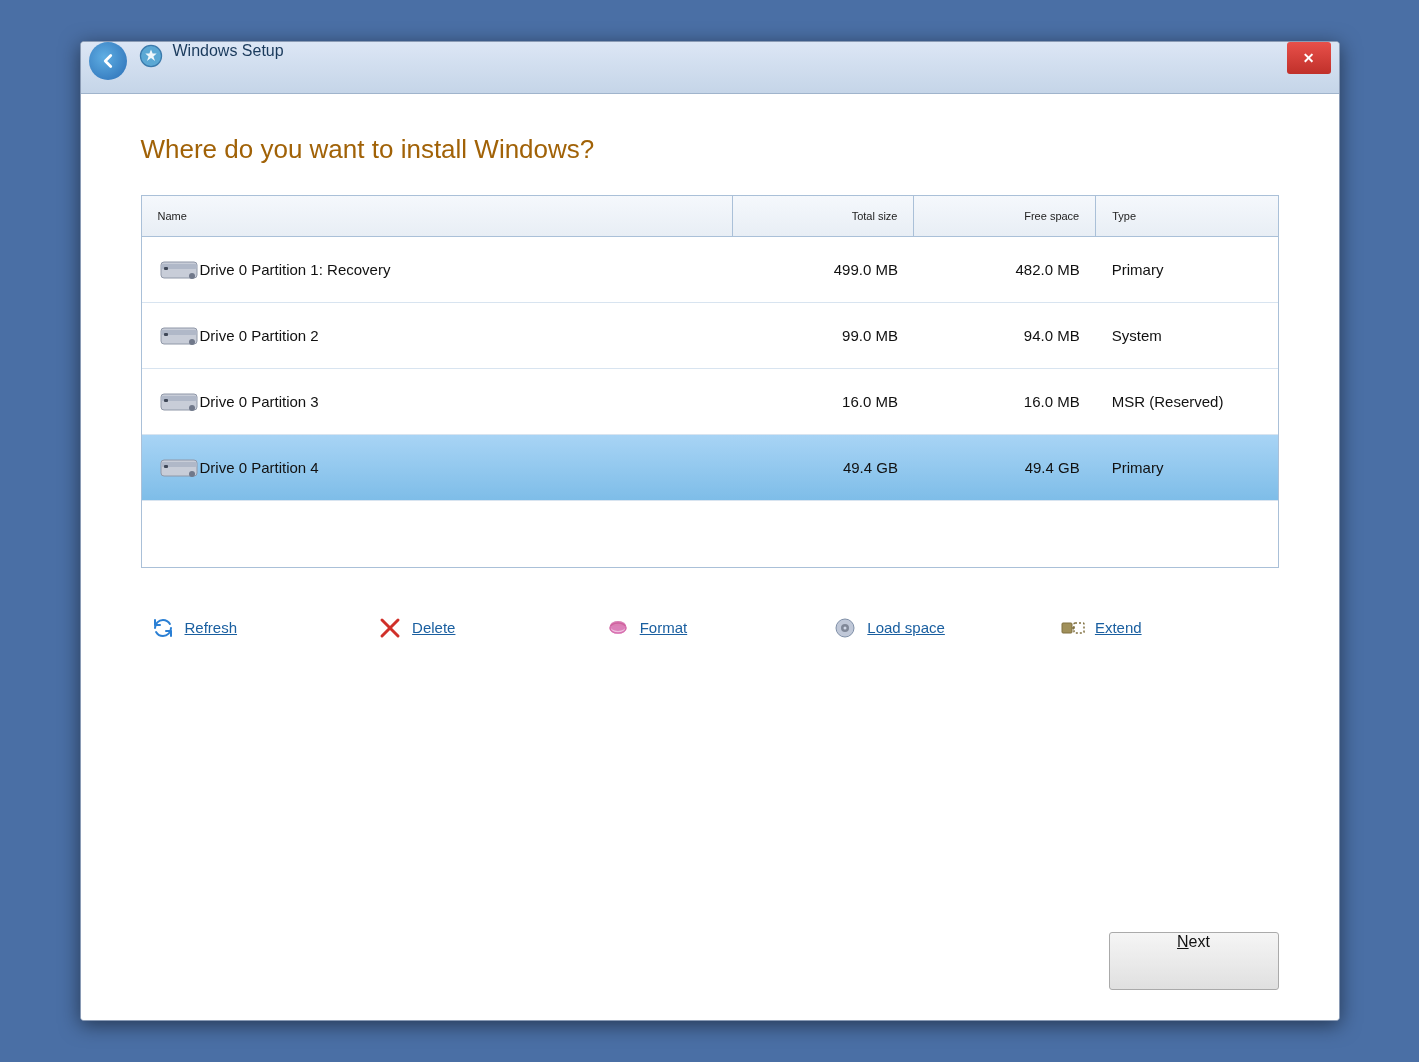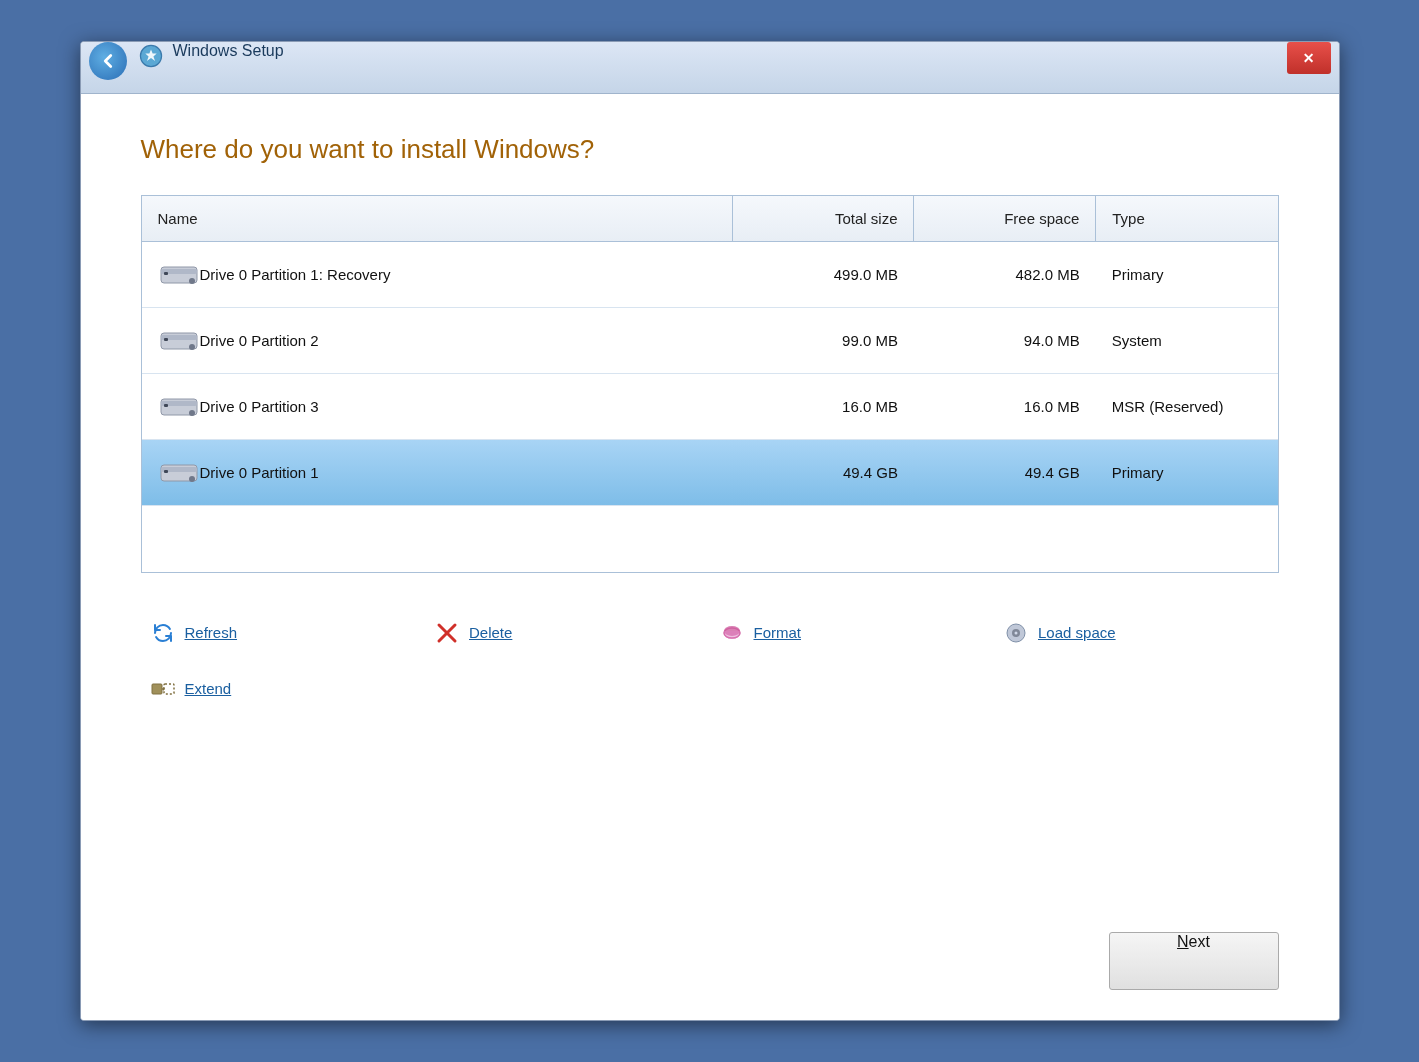--- a/index.html
+++ b/index.html
@@ -112,21 +112,21 @@
     }
 
     .partition-table thead tr {
       background: linear-gradient(to bottom, #f5f8fc, #e8eef5);
       border-bottom: 1px solid #aac0d8;
     }
 
     .partition-table thead th {
       padding: 14px 16px;
       text-align: left;
-      font-size: 15px;
+      font-size: 11px;
       font-weight: 400;
       color: #222;
       border-right: 1px solid #aac0d8;
       margin-left: 47px;
     }
 
     .partition-table thead th:last-child { border-right: none; }
     .partition-table thead th.col-size,
     .partition-table thead th.col-free { text-align: right; }
     .partition-table thead th.col-name { width: 52%; }
@@ -169,21 +169,21 @@
       align-items: center;
       justify-content: center;
     }
 
     
     .empty-row td { height: 60px; }
 
     
     .actions {
       display: grid;
-      grid-template-columns: 1fr 1fr 1fr 1fr;
+      grid-template-columns: 1fr 1fr 1fr 1fr 1fr;
       grid-template-rows: auto auto;
       gap: 0;
       padding: 8px 0;
     }
 
     .action-btn {
       display: flex;
       align-items: center;
       gap: 8px;
       padding: 14px 8px;
@@ -332,21 +332,21 @@
       <td class="col-name">
         <div class="drive-cell">
           <div class="drive-icon">
                     <svg width="42" height="32" viewBox="0 0 42 32">
       <rect x="3" y="8" width="36" height="16" rx="3" fill="#c8cdd8" stroke="#9098a8" stroke-width="1"></rect>
       <rect x="3" y="10" width="36" height="5" rx="2" fill="#b0b8c8"></rect>
       <circle cx="34" cy="22" r="3" fill="#70788a"></circle>
       <rect x="6" y="13" width="4" height="3" rx="1" fill="#404858"></rect>
     </svg>
                   </div>
-          <span>Drive 0 Partition 1</span>
+          <span>Drive 0 Partition 4</span>
         </div>
       </td>
       <td class="col-size">49.4 GB</td>
       <td class="col-free">49.4 GB</td>
       <td class="col-type">Primary</td>
     </tr>
             <tr class="empty-row">
               <td colspan="4"></td>
             </tr>
           </tbody>

